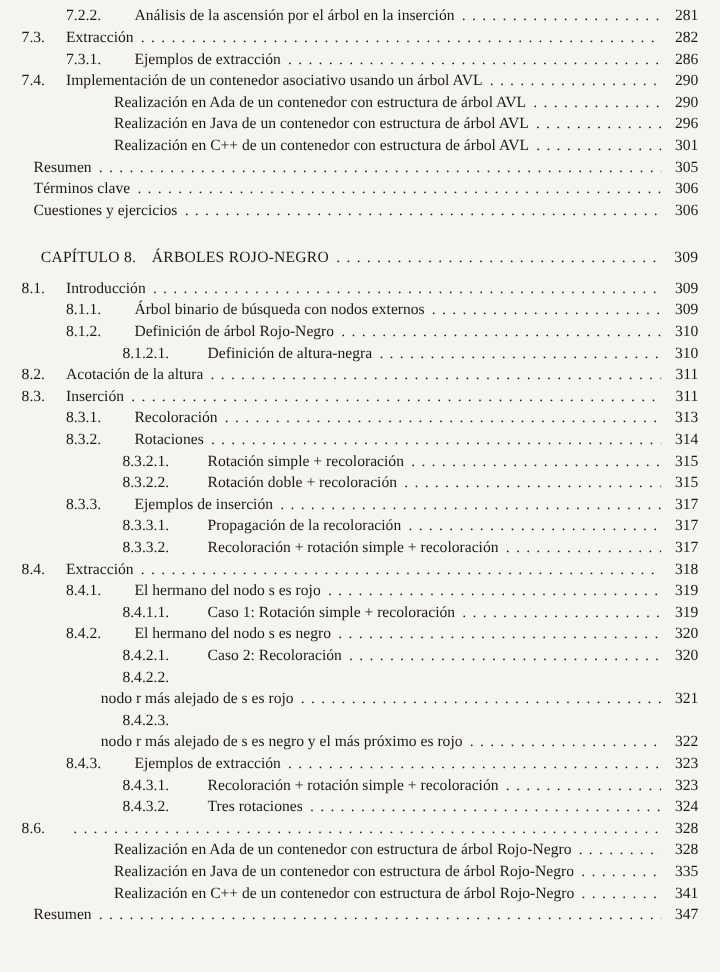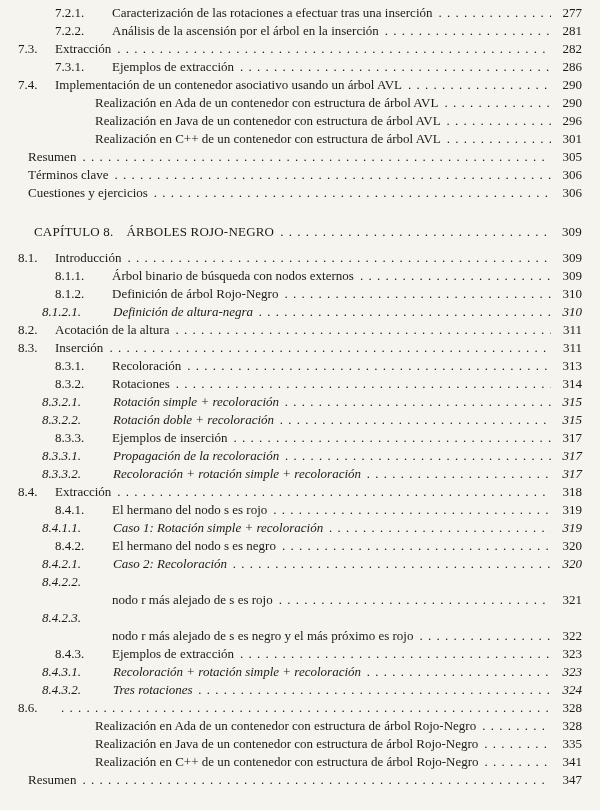--- a/index.html
+++ b/index.html
@@ -33,39 +33,33 @@
     margin: 0 5px 0 6px;
   }
   .dots::before {
     content: ". . . . . . . . . . . . . . . . . . . . . . . . . . . . . . . . . . . . . . . . . . . . . . . . . . . . . . . . . . . . . . . . . . . . . . . .";
     letter-spacing: 1px;
   }
   .page { flex: none; width: 26px; text-align: right; }
 
   .s0    { padding-left: 18px; }  .s0 .num { width: 37px; }
   .s1    { padding-left: 55px; }  .s1 .num { width: 57px; }
-  .s2    { padding-left: 42px; font-style: italic; }  .s2 .num { width: 71px; }
+  .s2    { padding-left: 102px; }  .s2 .num { width: 71px; }
   .anon  { padding-left: 95px; }
   .plain { padding-left: 28px; }
-  .cont  { padding-left: 112px; }
+  .cont  { padding-left: 84px; }
   .chapter { padding-left: 34px; letter-spacing: 0.2px; }
   .chapter .num { width: auto; padding-right: 13px; }
 </style>
 </head>
 <body>
 
 <div id="toc-page">
   <div id="toc-list">
       <div class="row s1">
-        <span class="num">7.2.1.</span>
-        <span class="text">Caracterización de las rotaciones a efectuar tras una inserción</span>
-        <span class="dots"></span>
-        <span class="page">277</span>
-      </div>
-      <div class="row s1">
         <span class="num">7.2.2.</span>
         <span class="text">Análisis de la ascensión por el árbol en la inserción</span>
         <span class="dots"></span>
         <span class="page">281</span>
       </div>
       <div class="row s0">
         <span class="num">7.3.</span>
         <span class="text">Extracción</span>
         <span class="dots"></span>
         <span class="page">282</span>

